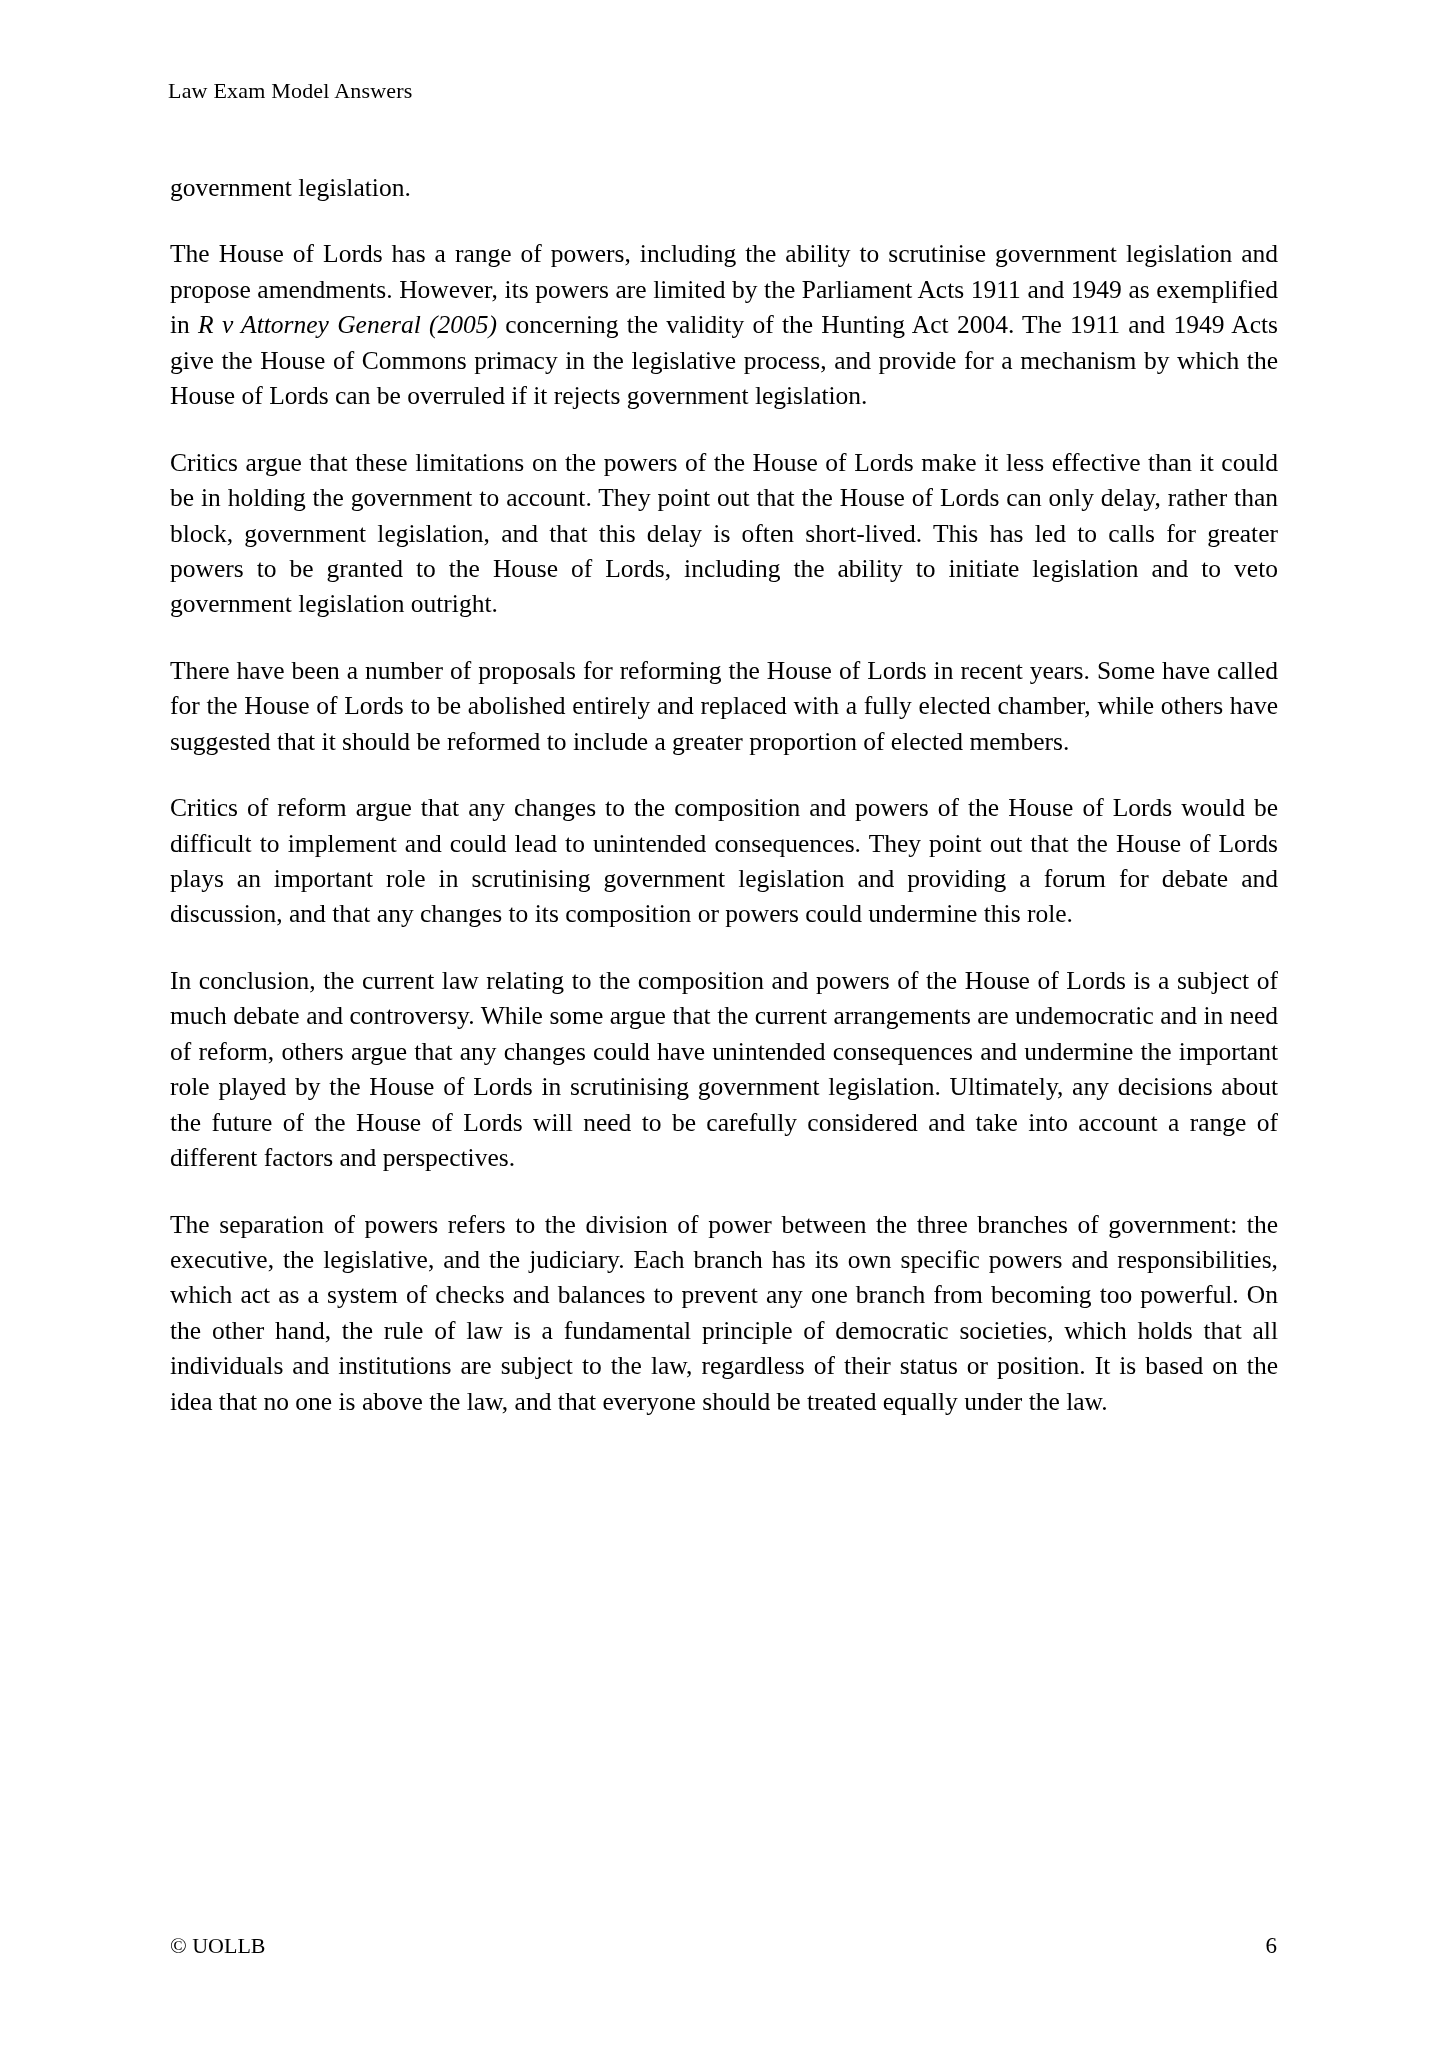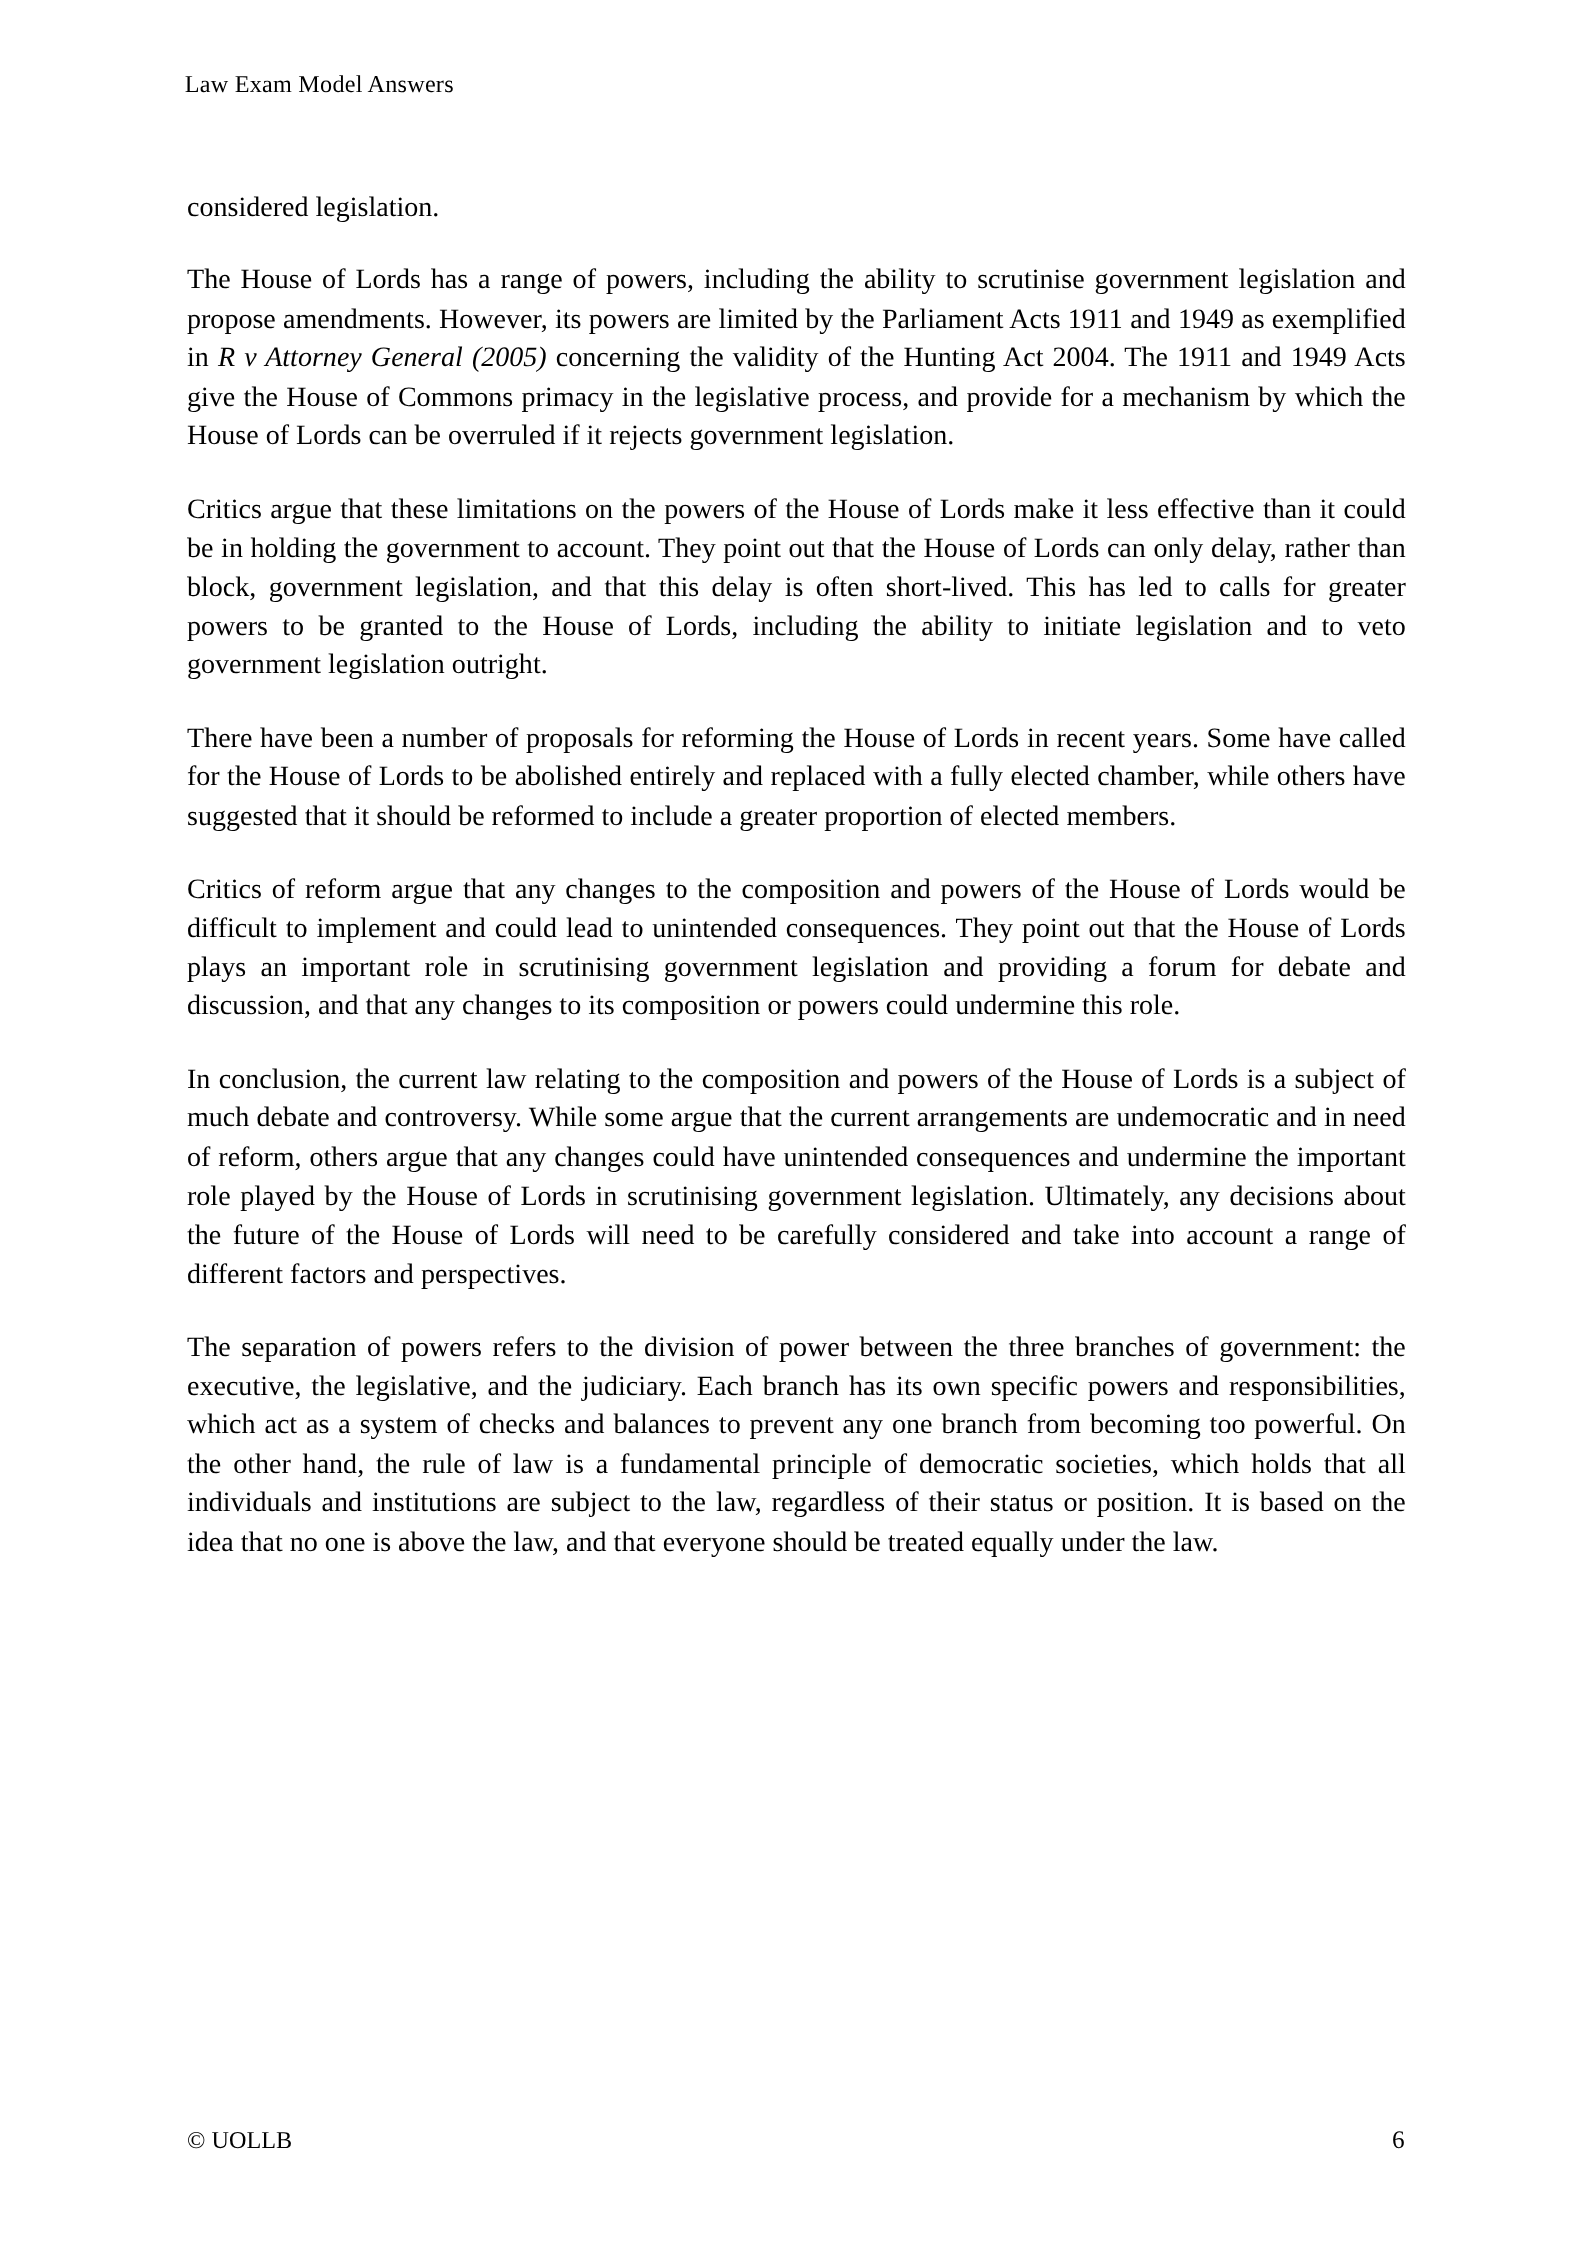--- a/index.html
+++ b/index.html
@@ -11,21 +11,21 @@
     position: relative;
     width: 1445px;
     height: 2045px;
     background: #ffffff;
     font-family: "Liberation Serif", serif;
     color: #000000;
     box-sizing: border-box;
   }
   .header {
     position: absolute;
-    top: 64px;
+    top: 78px;
     left: 168px;
     font-size: 22px;
     letter-spacing: 0.2px;
     text-align: center;
   }
   .content {
     position: absolute;
     top: 170px;
     left: 170px;
     width: 1108px;
@@ -75,21 +75,21 @@
 </style>
 </head>
 <body>
 
 <div class="page">
 
   <div class="header">Law Exam Model Answers</div>
 
   <div class="content">
 
-    <p class="body-par">considered legislation.</p>
+    <p class="body-par">government legislation.</p>
 
     <p class="body-par"><span>The House of Lords has a range of powers, including the ability to scrutinise government legislation and propose amendments. However, its powers are limited by the Parliament Acts 1911 and 1949 as exemplified in </span><span class="italic">R v Attorney General (2005)</span><span> concerning the validity of the Hunting Act 2004. The 1911 and 1949 Acts give the House of Commons primacy in the legislative process, and provide for a mechanism by which the House of Lords can be overruled if it rejects government legislation.</span></p>
 
     <p class="body-par">Critics argue that these limitations on the powers of the House of Lords make it less effective than it could be in holding the government to account. They point out that the House of Lords can only delay, rather than block, government legislation, and that this delay is often short-lived. This has led to calls for greater powers to be granted to the House of Lords, including the ability to initiate legislation and to veto government legislation outright.</p>
 
     <p class="body-par">There have been a number of proposals for reforming the House of Lords in recent years. Some have called for the House of Lords to be abolished entirely and replaced with a fully elected chamber, while others have suggested that it should be reformed to include a greater proportion of elected members.</p>
 
     <p class="body-par">Critics of reform argue that any changes to the composition and powers of the House of Lords would be difficult to implement and could lead to unintended consequences. They point out that the House of Lords plays an important role in scrutinising government legislation and providing a forum for debate and discussion, and that any changes to its composition or powers could undermine this role.</p>
 
     <p class="body-par">In conclusion, the current law relating to the composition and powers of the House of Lords is a subject of much debate and controversy. While some argue that the current arrangements are undemocratic and in need of reform, others argue that any changes could have unintended consequences and undermine the important role played by the House of Lords in scrutinising government legislation. Ultimately, any decisions about the future of the House of Lords will need to be carefully considered and take into account a range of different factors and perspectives.</p>

